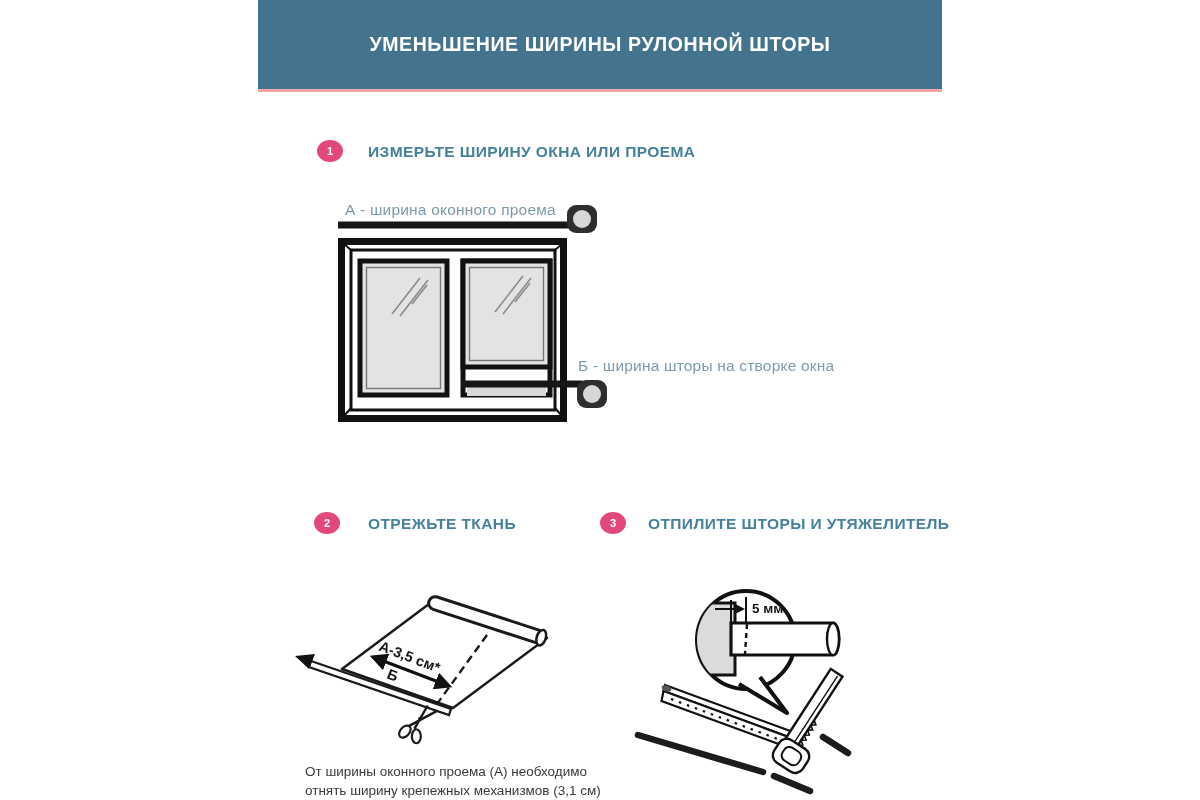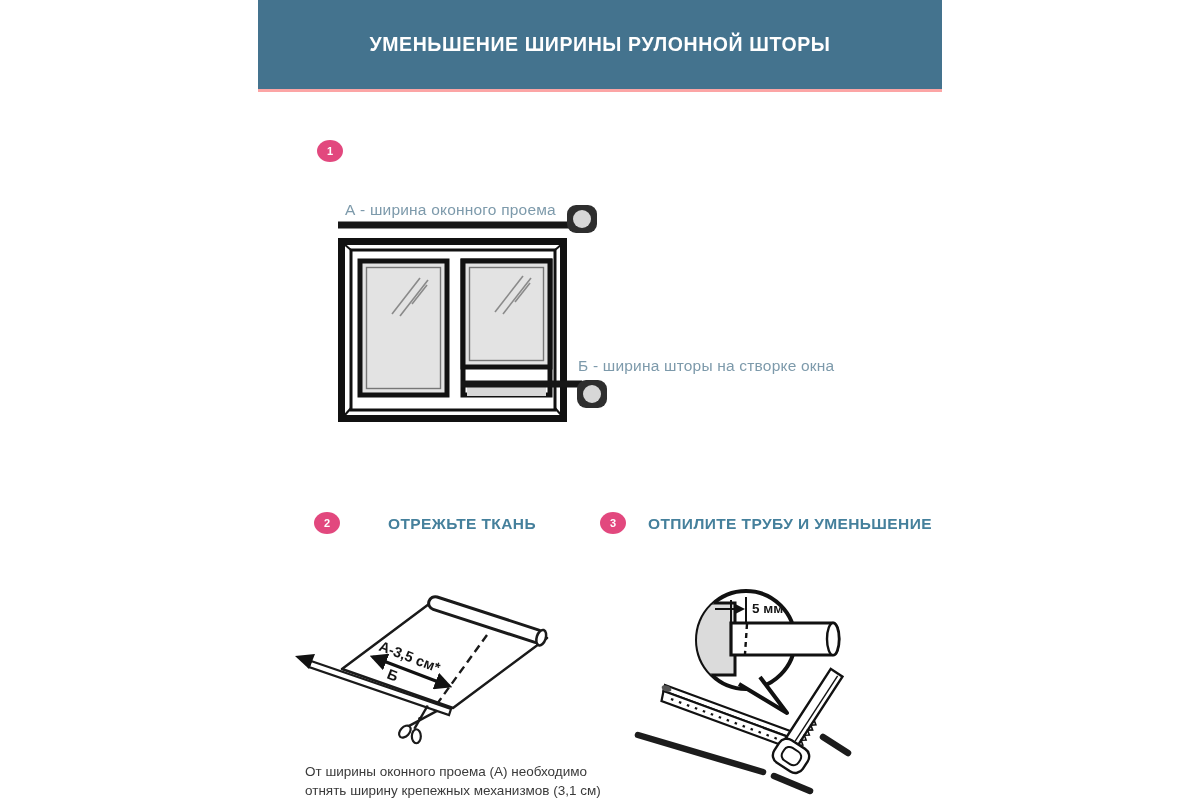--- a/index.html
+++ b/index.html
@@ -23,21 +23,21 @@
   }
   #badge-1{left:317px;top:140px;}
   #badge-2{left:314px;top:512px;}
   #badge-3{left:600px;top:512px;}
 
   .step-title{
     position:absolute;color:#45809c;font-size:15.5px;font-weight:700;
     letter-spacing:0.4px;white-space:nowrap;
   }
   #step-title-1{left:368px;top:143px;}
-  #step-title-2{left:388px;top:515px;}
+  #step-title-2{left:368px;top:515px;}
   #step-title-3{left:648px;top:515px;}
 
   .diagram{position:absolute;}
   #window-diagram{left:320px;top:192px;}
   #fabric-diagram{left:285px;top:565px;}
   #tube-diagram{left:595px;top:565px;}
 
   svg{font-family:"Liberation Sans", sans-serif;}
   .svg-label{font-size:15.5px;fill:#7d9aab;letter-spacing:0.2px;}
   .svg-dim{font-size:14.5px;font-weight:600;fill:#151515;}
@@ -50,20 +50,21 @@
 </head>
 <body>
 
 <div id="canvas">
 
   <div class="header">
     <div class="header-title">УМЕНЬШЕНИЕ ШИРИНЫ РУЛОННОЙ ШТОРЫ</div>
   </div>
 
   <div class="badge" id="badge-1">1</div>
+  <div class="step-title" id="step-title-1">ИЗМЕРЬТЕ ШИРИНУ ОКНА ИЛИ ПРОЕМА</div>
 
   <svg class="diagram" id="window-diagram" width="560" height="256" viewBox="0 0 560 256">
 
     <text x="25" y="23" class="svg-label">А - ширина оконного проема</text>
 
     <line x1="18" y1="33" x2="252" y2="33" stroke="#161616" stroke-width="7"></line>
     <g>
       <rect x="247" y="13" width="30" height="28" rx="9" fill="#2e2e2e"></rect>
       <circle cx="262" cy="27" r="9" fill="#d7d7d7"></circle>
     </g>
@@ -135,21 +136,21 @@
     <g transform="translate(131,152) rotate(8)" stroke="#1a1a1a" fill="none">
       <line x1="20" y1="-9" x2="-6" y2="10" stroke-width="2.4"></line>
       <line x1="10" y1="-13" x2="0" y2="12" stroke-width="2.4"></line>
       <circle cx="4" cy="1" r="1.6" fill="#1a1a1a" stroke="none"></circle>
       <ellipse cx="-9" cy="16" rx="4.5" ry="7" stroke-width="2.2" transform="rotate(35 -9 16)"></ellipse>
       <ellipse cx="3" cy="19" rx="4.5" ry="7" stroke-width="2.2" transform="rotate(-8 3 19)"></ellipse>
     </g>
   </svg>
 
   <div class="badge" id="badge-3">3</div>
-  <div class="step-title" id="step-title-3">ОТПИЛИТЕ ТРУБУ И УМЕНЬШЕНИЕ</div>
+  <div class="step-title" id="step-title-3">ОТПИЛИТЕ ШТОРЫ И УТЯЖЕЛИТЕЛЬ</div>
 
   <svg class="diagram" id="tube-diagram" width="335" height="235" viewBox="0 0 335 235">
     <defs>
       <clipPath id="cc3">
           <circle cx="151" cy="75" r="49"></circle>
         </clipPath>
       <marker id="ah3" viewBox="0 0 10 10" refX="8" refY="5" markerWidth="5.5" markerHeight="5.5" orient="auto-start-reverse">
         <path d="M0,0 L10,5 L0,10 z" fill="#111111"></path>
       </marker>
     </defs>

